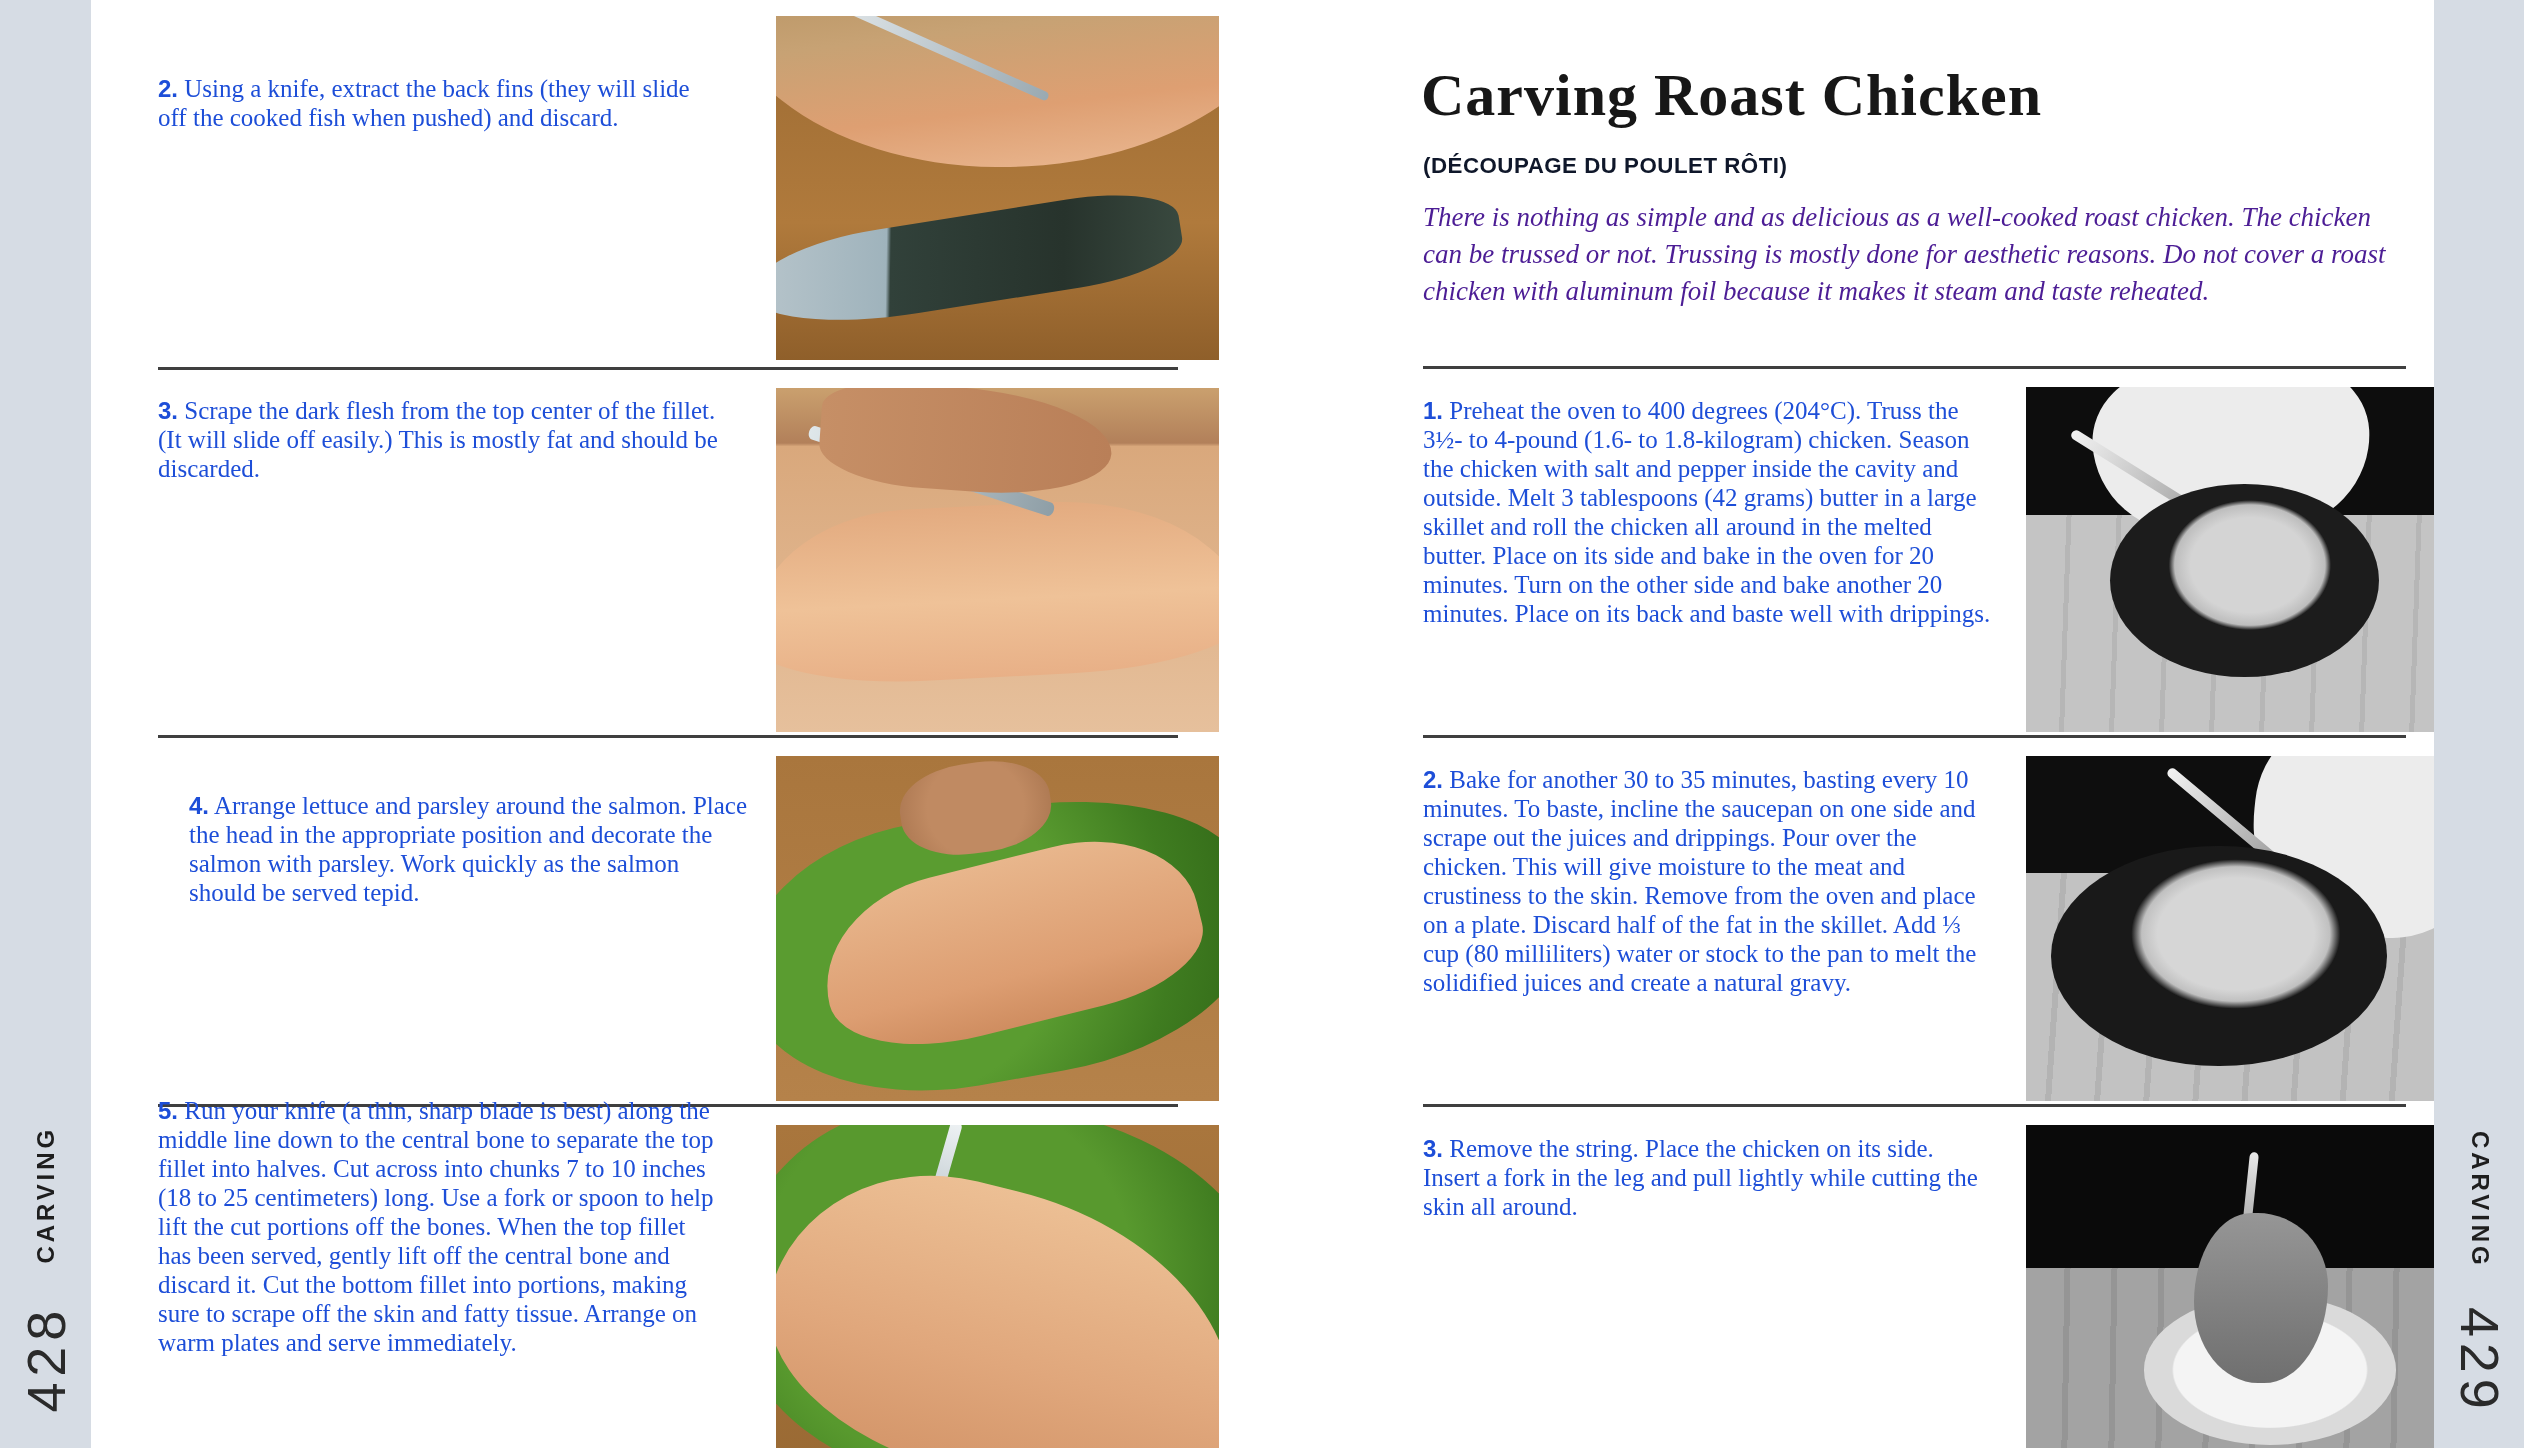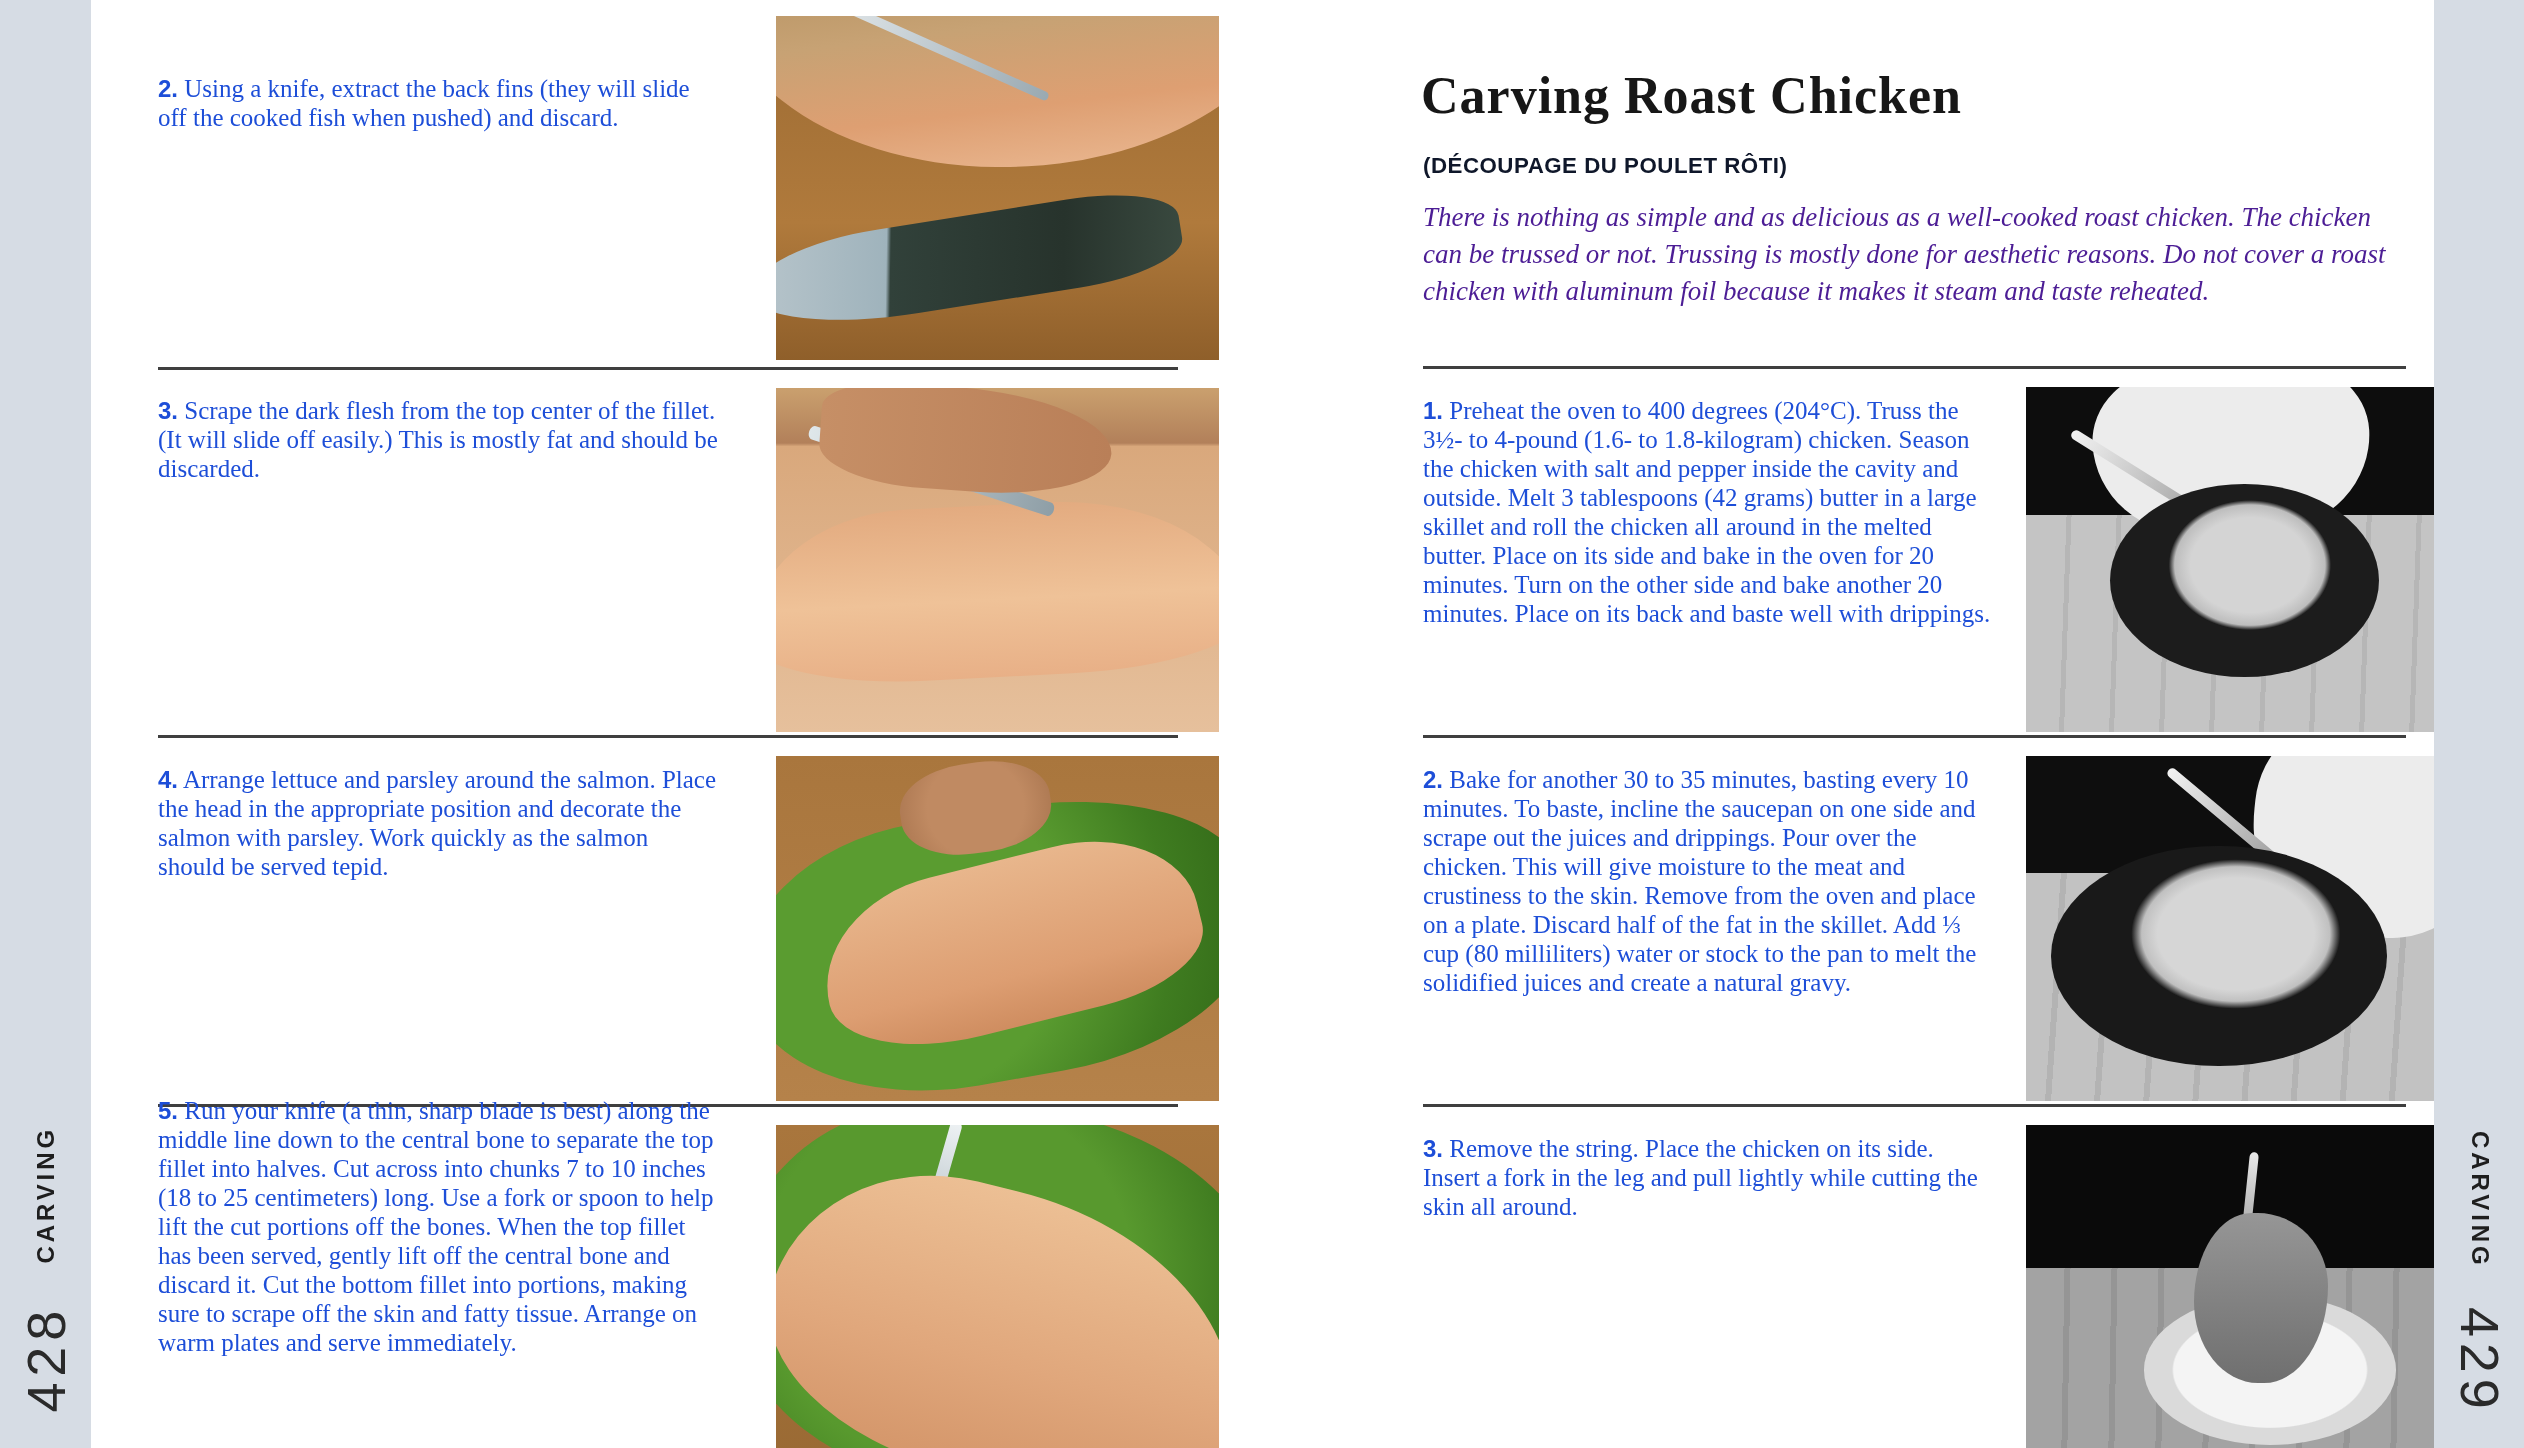--- a/index.html
+++ b/index.html
@@ -27,21 +27,21 @@
   .rR{left:1423px;width:983px;}
 
   
   .step{position:absolute;margin:0;font-size:25px;line-height:29px;color:#1d4ed8;text-align:left;}
   .step .num{font-family:"Liberation Sans",sans-serif;font-weight:700;font-size:24px;}
   .colL{left:158px;width:561px;}
   .colR{left:1423px;width:571px;}
 
   
   .title{position:absolute;left:1421px;top:49px;margin:0;
-     font-family:"Liberation Serif",serif;font-weight:700;font-size:52px;line-height:93px;
+     font-family:"Liberation Serif",serif;font-weight:700;font-size:60px;line-height:93px;
      letter-spacing:1px;color:#171717;}
   .subtitle{position:absolute;left:1423px;top:153px;margin:0;
      font-family:"Liberation Sans",sans-serif;font-weight:700;font-size:22.3px;
      letter-spacing:0.5px;color:#0f172a;}
   .intro{position:absolute;left:1423px;top:199px;width:983px;margin:0;
      font-style:italic;font-size:27px;line-height:37px;color:#4c1d95;}
 
   
   .photo{position:absolute;overflow:hidden;}
   .photo::before,.photo::after{content:"";position:absolute;}
@@ -158,21 +158,21 @@
   <p class="step colL" style="top:396px;">
     <span class="num">3.</span>
     <span>Scrape the dark flesh from the top center of the fillet. (It will slide off easily.) This is mostly fat and should be discarded.</span>
   </p>
 
   <div class="rule rL" style="top:735px;"></div>
 
   <figure class="photo pL3" title="Color photo: salmon arranged on a bed of lettuce, being decorated with parsley">
       <i class="k"></i>
     </figure>
-  <p class="step colL" style="top:765px;">
+  <p class="step colL" style="top:791px;margin-left:31px;">
     <span class="num">4.</span>
     <span>Arrange lettuce and parsley around the salmon. Place the head in the appropriate position and decorate the salmon with parsley. Work quickly as the salmon should be served tepid.</span>
   </p>
 
   <div class="rule rL" style="top:1104px;"></div>
 
   <figure class="photo pL4" title="Color photo: knife and fork cutting the top fillet of the salmon into chunks over lettuce">
       <i class="k"></i>
     </figure>
   <p class="step colL" style="top:1096px;">

